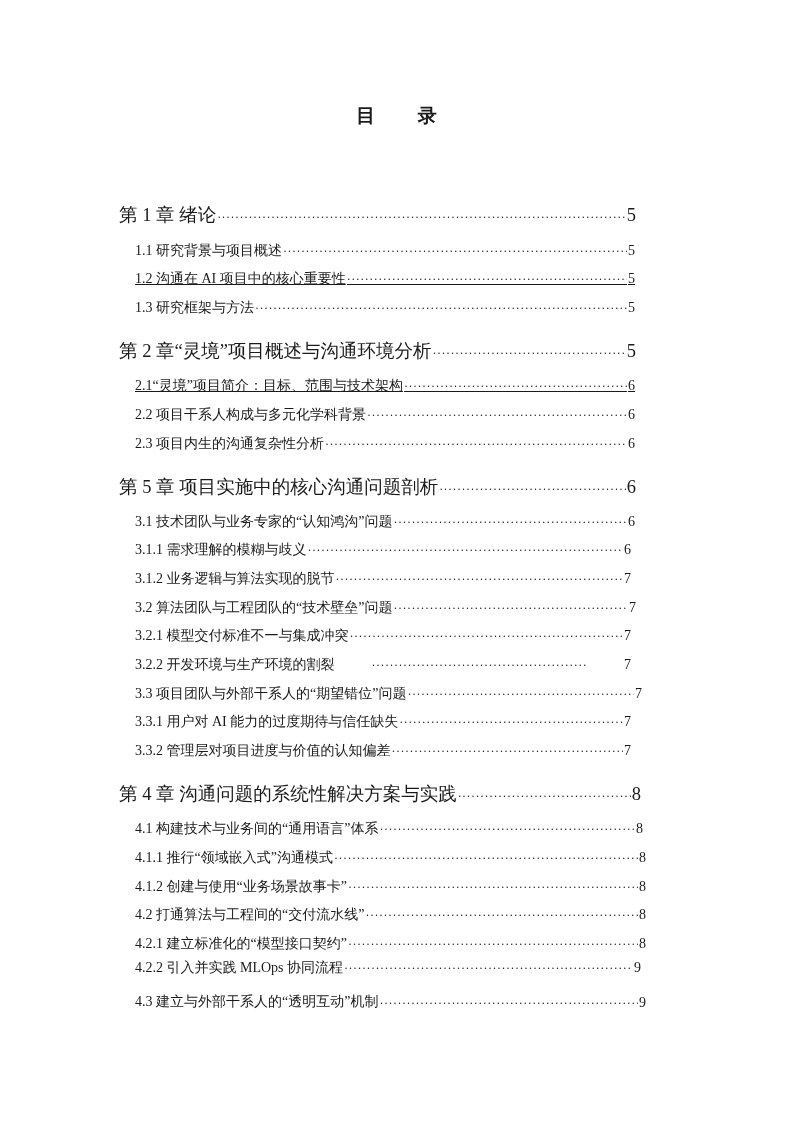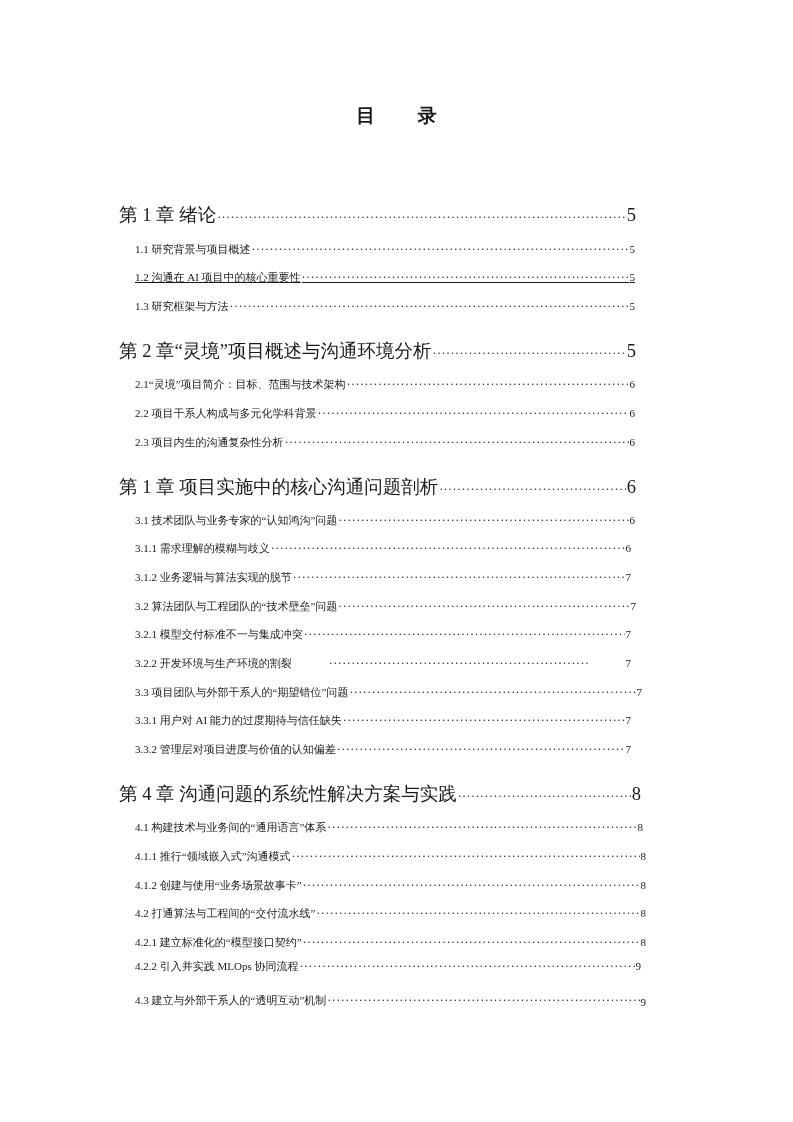--- a/index.html
+++ b/index.html
@@ -8,21 +8,21 @@
     .title { position:absolute; top:103px; left:0; width:793px; text-align:center;
              font-family:"DejaVu Sans",sans-serif; font-weight:bold; font-size:19px; letter-spacing:18px; text-indent:18px; }
     .toc { position:absolute; left:0; top:0; width:793px; }
     .entry { position:absolute; display:flex; align-items:baseline; white-space:nowrap; }
     .entry .label { flex:0 0 auto; }
     .entry .dots { flex:1 1 auto; overflow:hidden; margin:0 1px; letter-spacing:0.5px;
                    color:#222; font-size:12px; }
     .entry .dots::before { content:"·······································································································································"; }
     .entry .page { flex:0 0 auto; }
     .lvl1 { font-size:18.5px; left:119px; }
-    .lvl2 { font-size:11px; left:135px; }
+    .lvl2 { font-size:14px; left:135px; }
   </style>
 </head>
 <body>
 
 <div class="title">目 录</div>
 
 <div class="toc" id="toc">
     <div class="entry lvl1" style="top: 202px; width: 517px;">
       <span class="label">第 1 章  绪论 </span>
       <span class="dots"></span>
@@ -41,37 +41,37 @@
     <div class="entry lvl2" style="top: 299px; width: 500px;">
       <span class="label">1.3  研究框架与方法</span>
       <span class="dots"></span>
       <span class="page">5</span>
     </div>
     <div class="entry lvl1" style="top: 338px; width: 517px;">
       <span class="label">第 2 章“灵境”项目概述与沟通环境分析</span>
       <span class="dots"></span>
       <span class="page">5</span>
     </div>
-    <div class="entry lvl2" style="top: 377px; width: 500px;">
+    <div class="entry lvl2" style="top: 377px; width: 500px; text-decoration: underline;">
       <span class="label">2.1“灵境”项目简介：目标、范围与技术架构  </span>
       <span class="dots"></span>
       <span class="page">6</span>
     </div>
     <div class="entry lvl2" style="top: 406px; width: 500px;">
       <span class="label">2.2  项目干系人构成与多元化学科背景</span>
       <span class="dots"></span>
       <span class="page">6</span>
     </div>
     <div class="entry lvl2" style="top: 435px; width: 500px;">
       <span class="label">2.3  项目内生的沟通复杂性分析</span>
       <span class="dots"></span>
       <span class="page">6</span>
     </div>
     <div class="entry lvl1" style="top: 474px; width: 517px;">
-      <span class="label">第 1 章  项目实施中的核心沟通问题剖析  </span>
+      <span class="label">第 5 章  项目实施中的核心沟通问题剖析  </span>
       <span class="dots"></span>
       <span class="page">6</span>
     </div>
     <div class="entry lvl2" style="top: 513px; width: 500px;">
       <span class="label">3.1  技术团队与业务专家的“认知鸿沟”问题</span>
       <span class="dots"></span>
       <span class="page">6</span>
     </div>
     <div class="entry lvl2" style="top: 541px; width: 496px;">
       <span class="label">3.1.1  需求理解的模糊与歧义</span>

